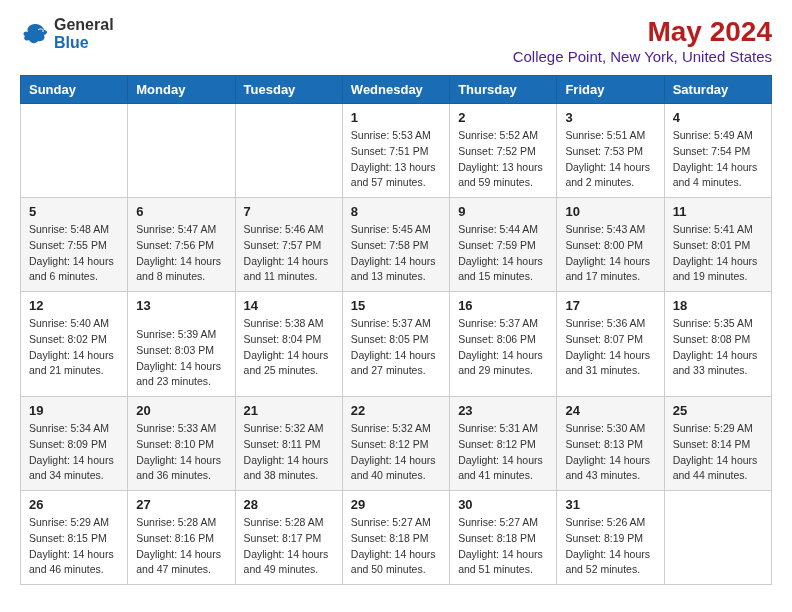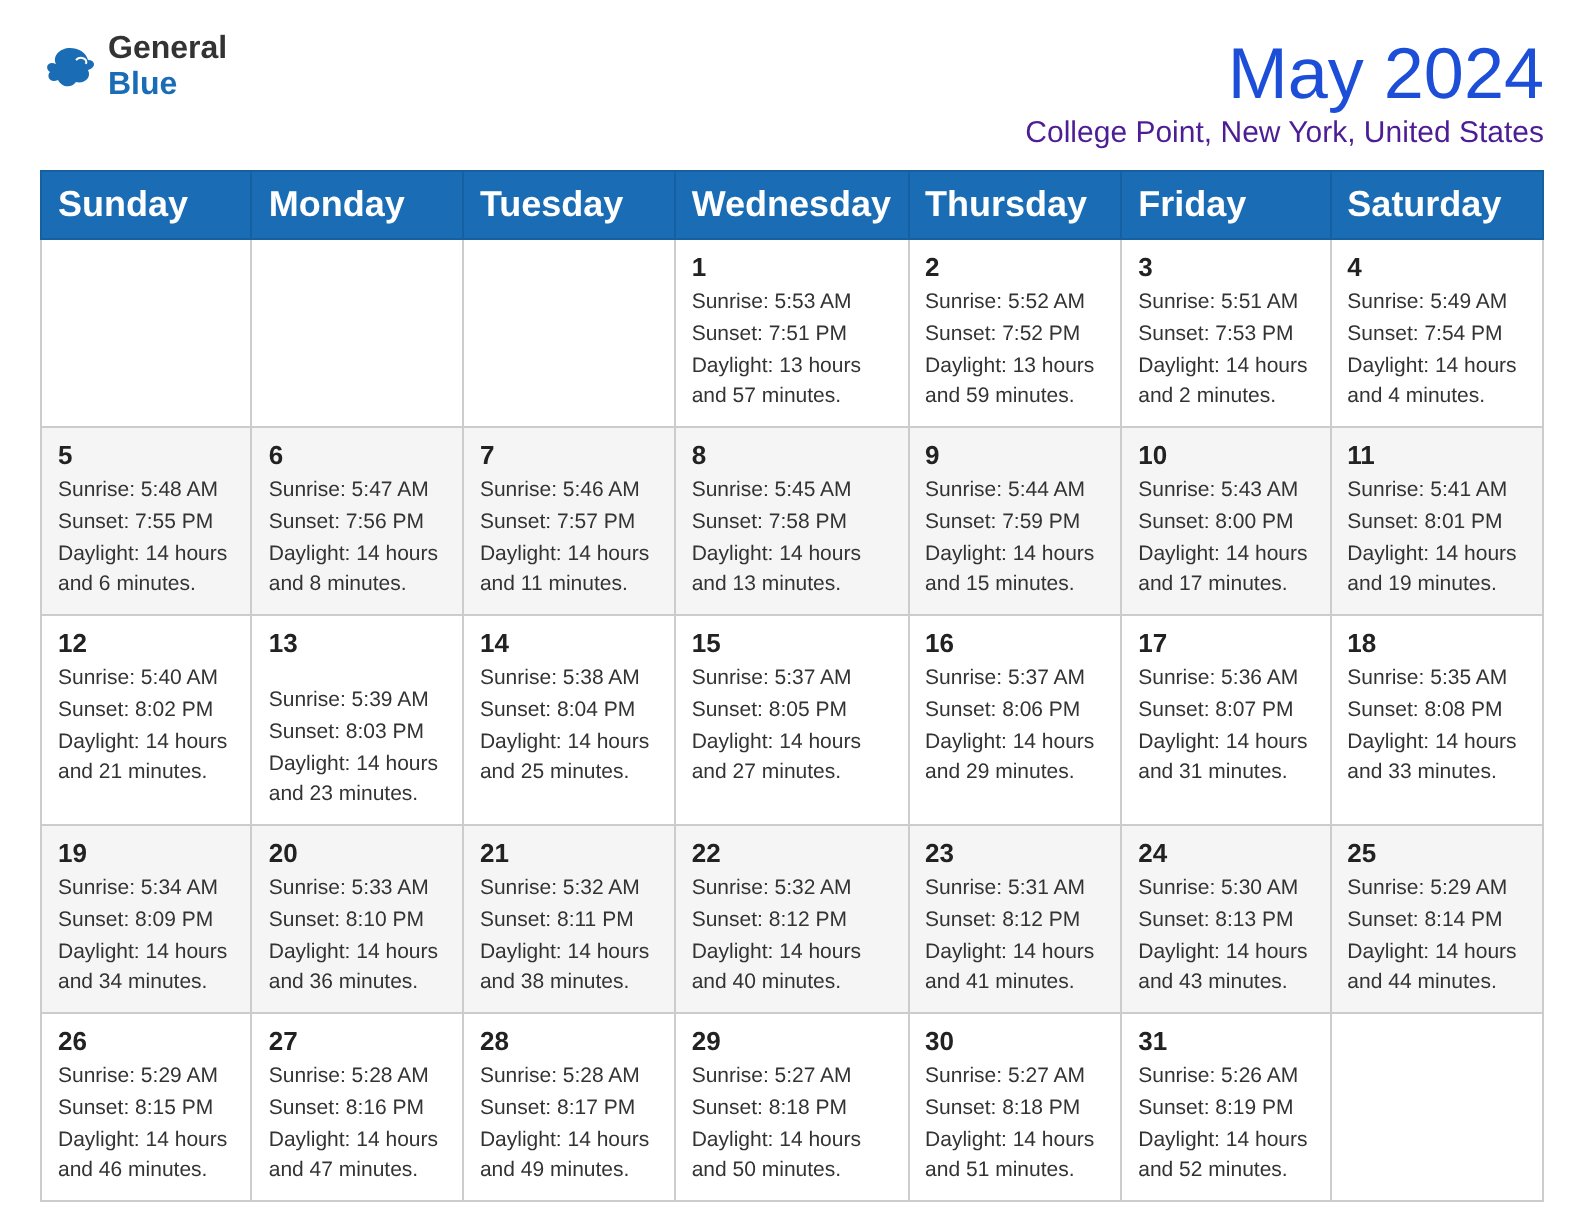--- a/index.html
+++ b/index.html
@@ -32,39 +32,39 @@
       color: #1a6db5;
     }
     .logo-bird {
       width: 30px;
       height: 24px;
     }
     .title-section {
       text-align: right;
     }
     .month-title {
-      font-size: 36px;
-      font-weight: normal;
-      color: #1d4ed8;
+      font-size: 28px;
+      font-weight: bold;
+      color: #b91c1c;
     }
     .location-title {
       font-size: 15px;
       color: #4c1d95;
     }
     .calendar {
       width: 100%;
       border-collapse: collapse;
       border: 1px solid #bbb;
     }
     .calendar th {
       background-color: #1a6db5;
       color: #fff;
       text-align: left;
       padding: 6px 8px;
-      font-size: 18px;
+      font-size: 13px;
       border: 1px solid #1560a0;
     }
     .calendar td {
       vertical-align: top;
       padding: 6px 8px;
       border: 1px solid #ccc;
       width: calc(100% / 7);
       min-height: 90px;
       font-size: 11px;
       color: #333;

